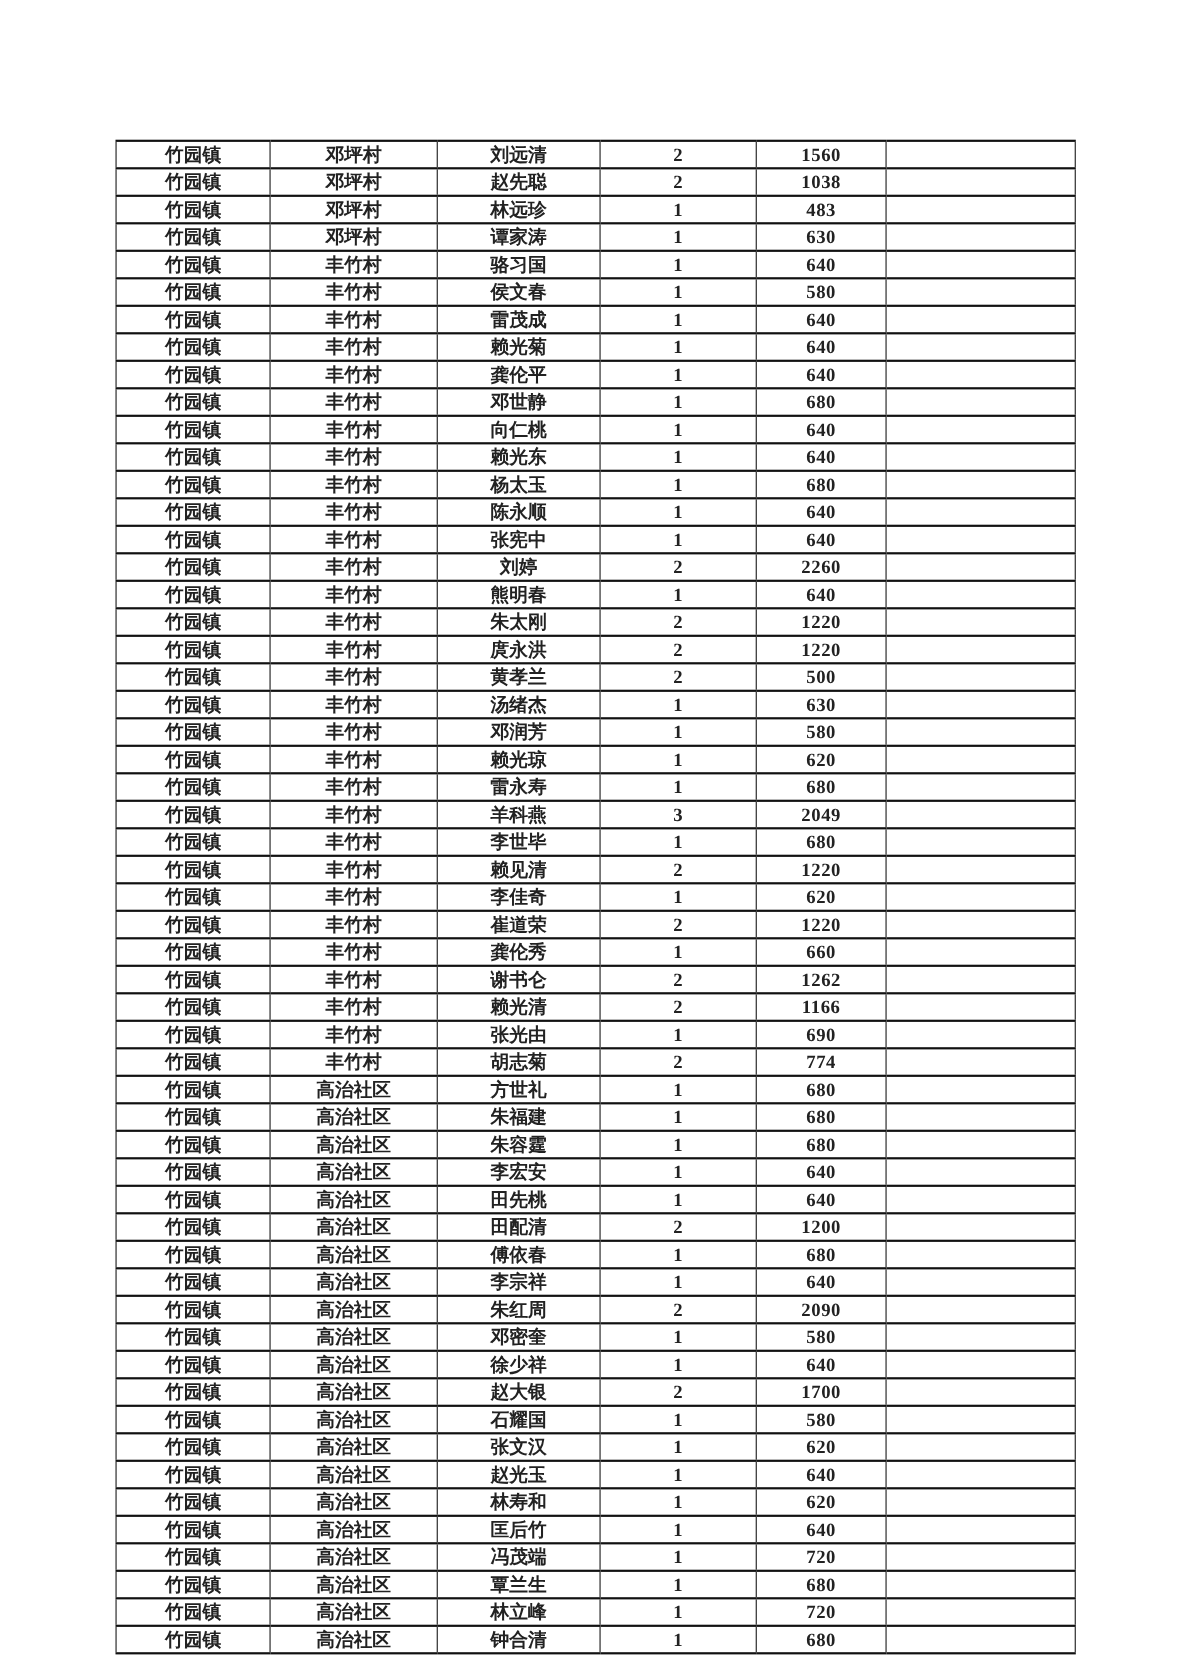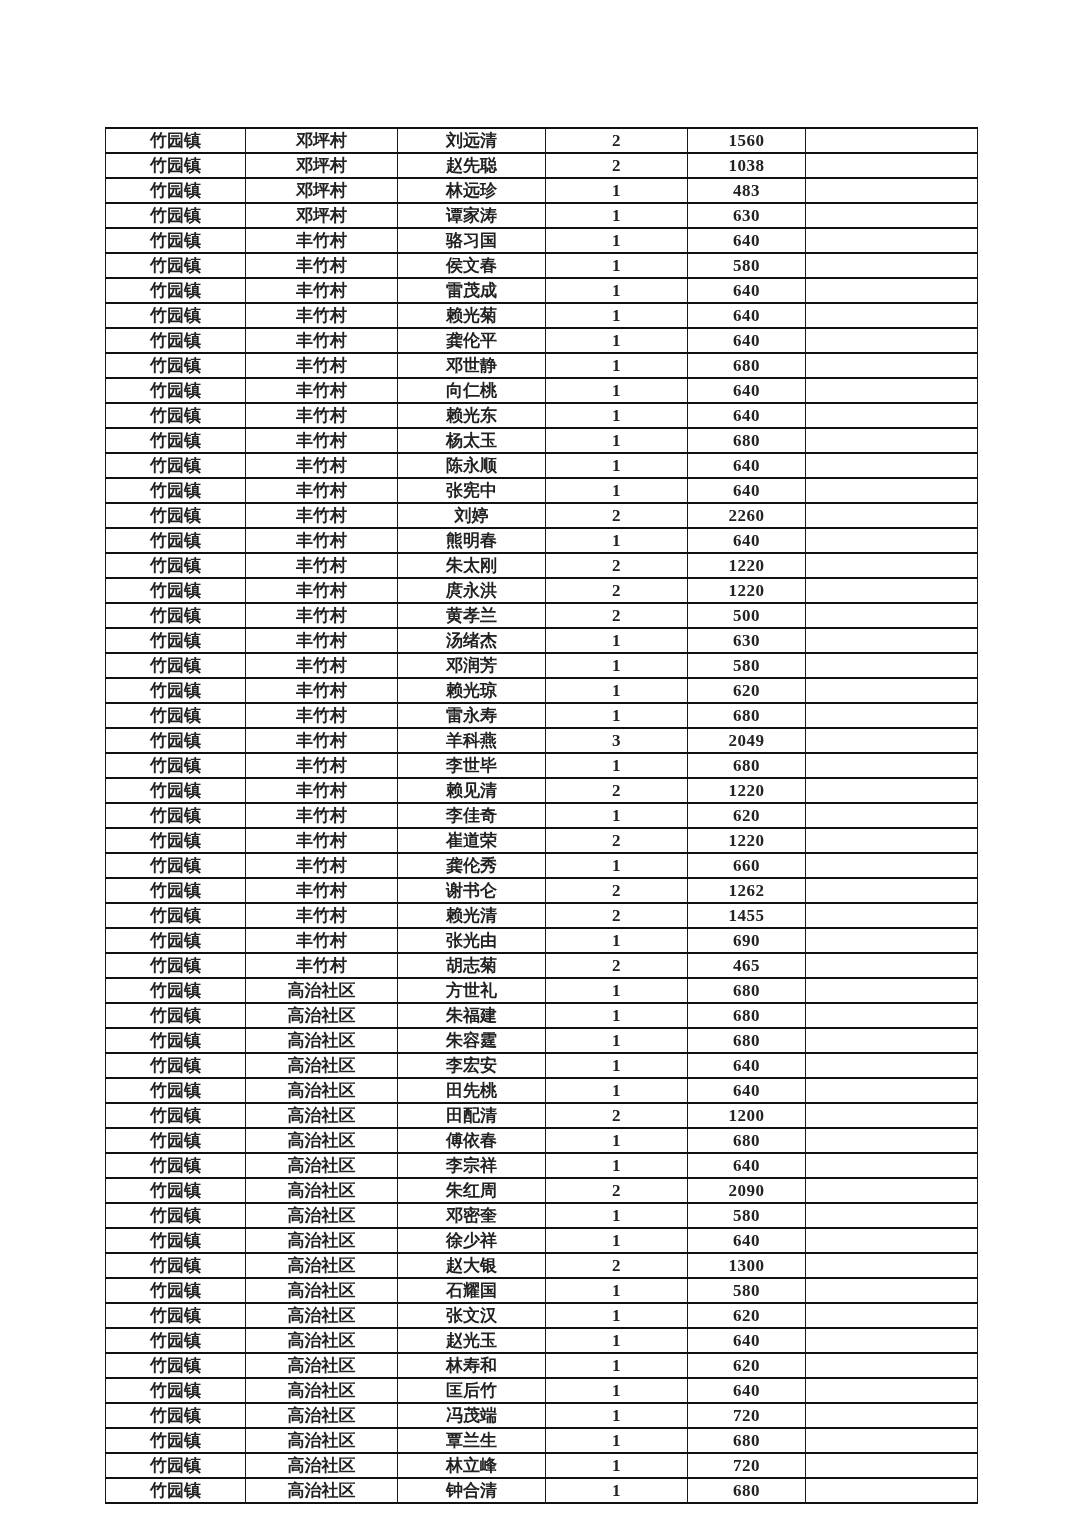--- a/index.html
+++ b/index.html
@@ -309,37 +309,37 @@
           <td>谢书仑</td>
           <td class="num">2</td>
           <td class="num">1262</td>
           <td></td>
         </tr>
         <tr>
           <td>竹园镇</td>
           <td>丰竹村</td>
           <td>赖光清</td>
           <td class="num">2</td>
-          <td class="num">1455</td>
+          <td class="num">1166</td>
           <td></td>
         </tr>
         <tr>
           <td>竹园镇</td>
           <td>丰竹村</td>
           <td>张光由</td>
           <td class="num">1</td>
           <td class="num">690</td>
           <td></td>
         </tr>
         <tr>
           <td>竹园镇</td>
           <td>丰竹村</td>
           <td>胡志菊</td>
           <td class="num">2</td>
-          <td class="num">465</td>
+          <td class="num">774</td>
           <td></td>
         </tr>
         <tr>
           <td>竹园镇</td>
           <td>高治社区</td>
           <td>方世礼</td>
           <td class="num">1</td>
           <td class="num">680</td>
           <td></td>
         </tr>
@@ -421,21 +421,21 @@
           <td>徐少祥</td>
           <td class="num">1</td>
           <td class="num">640</td>
           <td></td>
         </tr>
         <tr>
           <td>竹园镇</td>
           <td>高治社区</td>
           <td>赵大银</td>
           <td class="num">2</td>
-          <td class="num">1300</td>
+          <td class="num">1700</td>
           <td></td>
         </tr>
         <tr>
           <td>竹园镇</td>
           <td>高治社区</td>
           <td>石耀国</td>
           <td class="num">1</td>
           <td class="num">580</td>
           <td></td>
         </tr>

